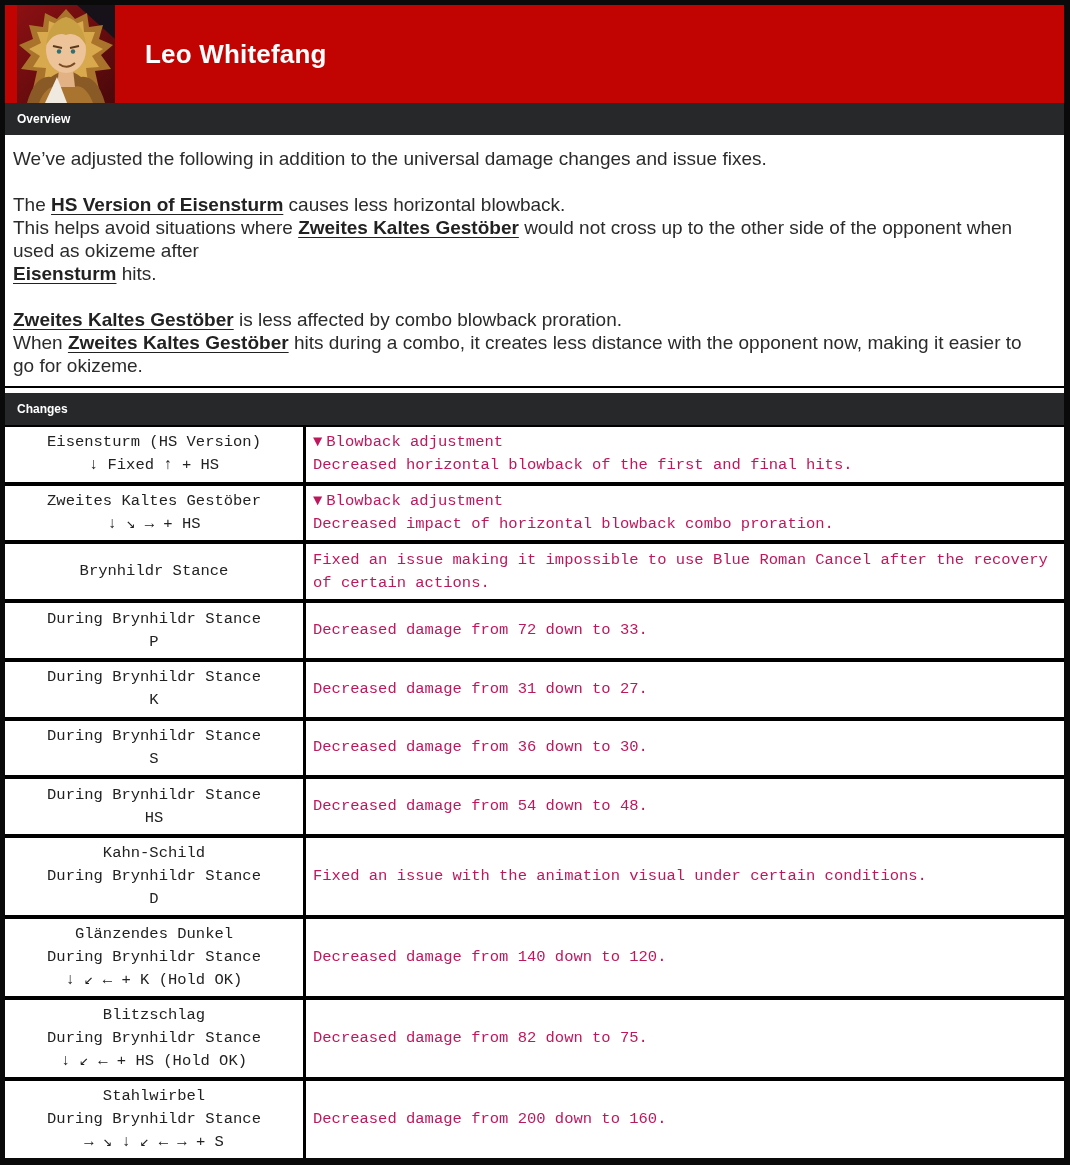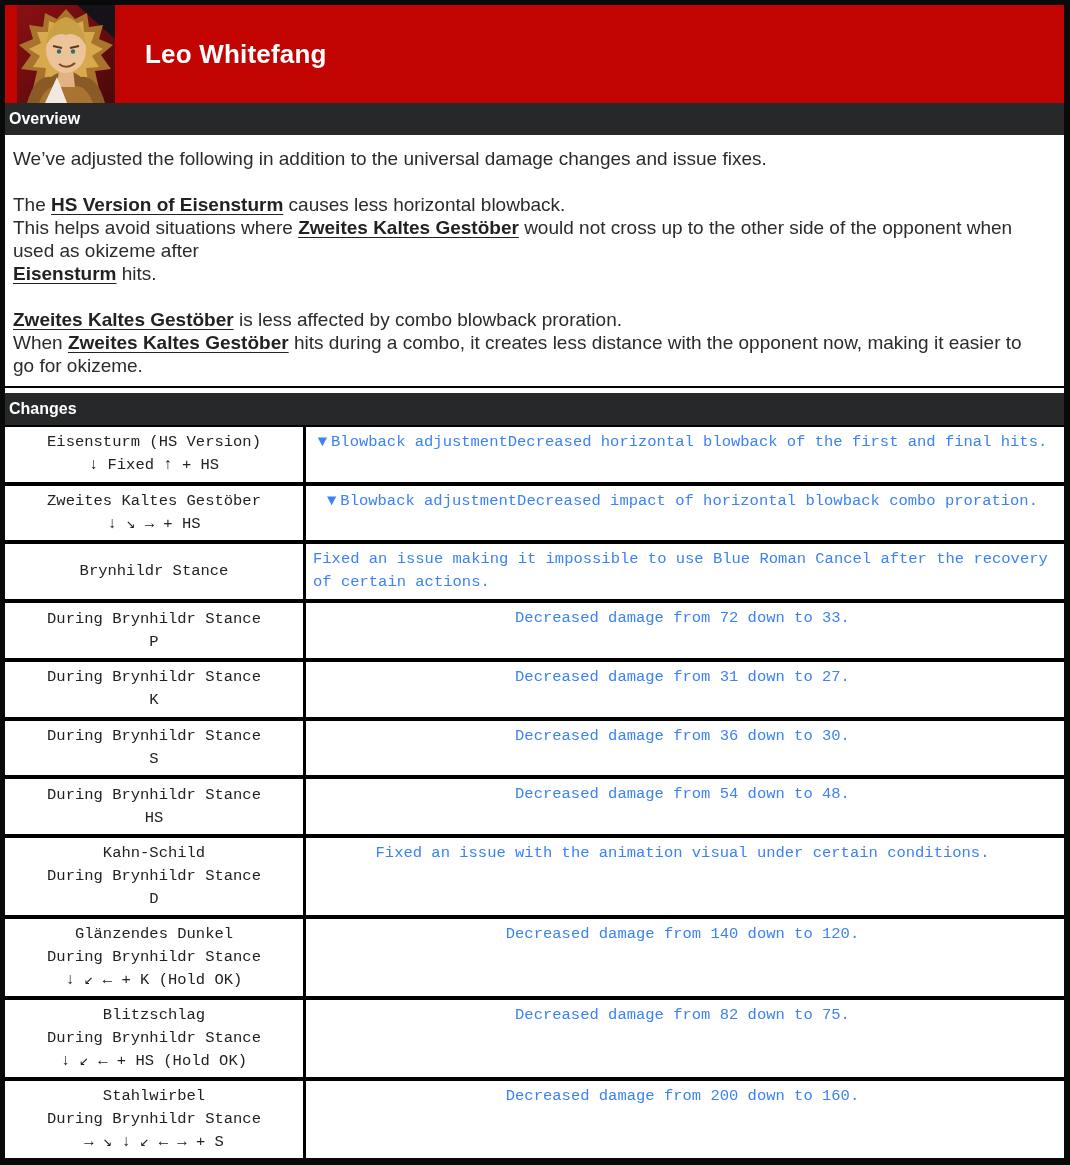--- a/index.html
+++ b/index.html
@@ -26,21 +26,21 @@
     position:absolute;left:12px;top:0;width:98px;height:98px;display:block;
   }
   .title{
     position:absolute;left:140px;top:50%;transform:translateY(-50%);
     margin:0;color:#ffffff;font-size:26px;font-weight:bold;letter-spacing:.2px;
   }
   
   .bar{
     flex:0 0 32px;height:32px;display:flex;align-items:center;
     background:var(--bar-dark,#26282a);
-    color:#ffffff;font-weight:bold;font-size:16px;padding-left:4px;
+    color:#ffffff;font-weight:bold;font-size:12px;padding-left:12px;
   }
   
   .overview{
     padding:12px 26px 9px 8px;
     font-size:19px;line-height:23px;color:#2b2b2b;
     border-bottom:2px solid #000;
   }
   .ov-line{min-height:23px;}
   .move-link{
     font-weight:bold;color:#222222;
@@ -53,22 +53,22 @@
   .trow{flex:1;display:flex;border-bottom:4px solid #000;background:#fff;}
   .trow:last-child{border-bottom:none;}
   .cell-left{
     box-sizing:border-box;width:301px;flex:0 0 301px;
     border-right:3px solid #000;
     display:flex;flex-direction:column;justify-content:center;align-items:center;
     text-align:center;font-size:15.5px;line-height:23px;color:#222;
     padding:4px 6px;
   }
   .cell-right{
-    flex:1;display:flex;flex-direction:row;justify-content:center;
-    font-size:15.5px;line-height:23px;color:#3b82f6;
+    flex:1;display:flex;flex-direction:column;justify-content:center;
+    font-size:15.5px;line-height:23px;color:#be185d;
     padding:4px 12px 4px 7px;
   }
   .tri-icon{display:inline-block;margin-right:4px;}
 </style>
 </head>
 <body>
 
 <div class="page">
   <div class="inner">
 

